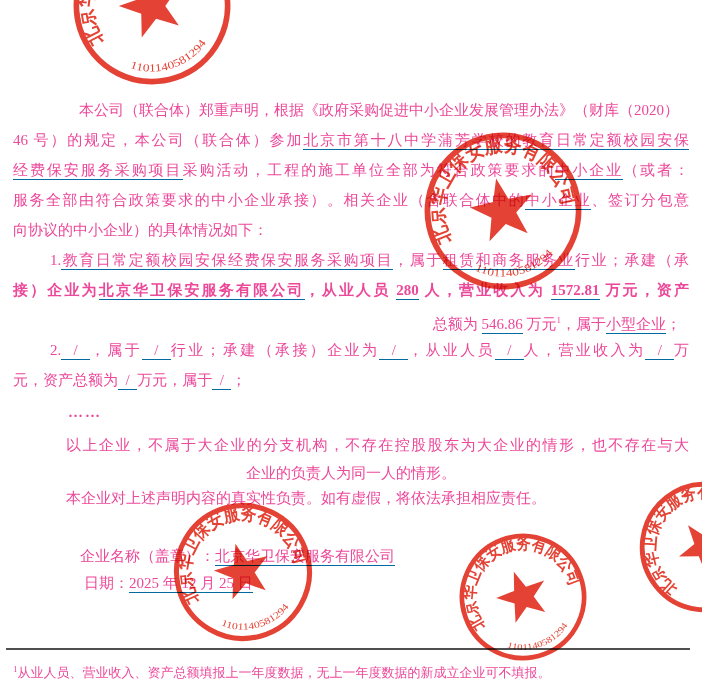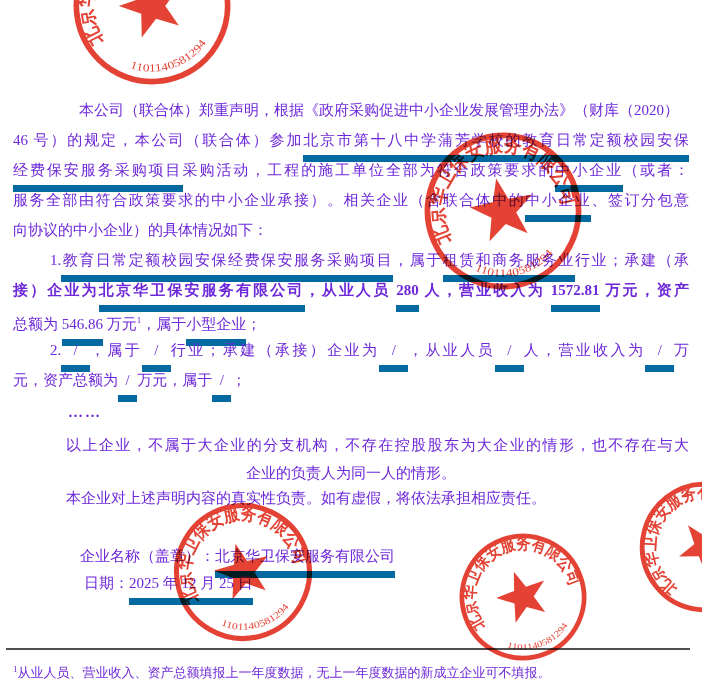--- a/index.html
+++ b/index.html
@@ -11,25 +11,25 @@
   }
   .title-line{
     position:absolute;left:0;width:702px;text-align:center;
     font-weight:bold;font-size:22px;letter-spacing:1px;color:#111;
     white-space:nowrap;
   }
   #title1{top:17px;}
   #title2{top:53px;}
   .line{
     position:absolute;height:24px;font-size:15px;line-height:22px;
-    white-space:nowrap;color:#6d28d9;
+    white-space:nowrap;color:#ec4899;
   }
   .line.just{text-align:justify;text-align-last:justify;white-space:normal;}
   .run{display:inline;}
-  .run.u{border-bottom:7px solid #0369a1;padding-bottom:7px;}
+  .run.u{border-bottom:1px solid #0369a1;padding-bottom:1px;}
   .run.b{font-weight:bold;letter-spacing:2px;}
   .run.sup{font-size:9px;vertical-align:super;}
   #footnote-sep{
     position:absolute;left:6px;top:648px;width:684px;height:2px;
     background:#4f4f4f;
   }
   .footnote{font-size:13px;}
   .stamp{
     position:absolute;opacity:0.88;mix-blend-mode:multiply;
     pointer-events:none;
@@ -42,21 +42,21 @@
 <div id="page">
 
   <div id="doc-lines">
       <div class="line" style="top: 99px; left: 13px; width: 676px; text-indent: 66px;"><span class="run">本公司（联合体）郑重声明，根据《政府采购促进中小企业发展管理办法》（财库（2020）</span></div>
       <div class="line just" style="top: 129px; left: 13px; width: 676px;"><span class="run">46 号）的规定，本公司（联合体）参加</span><span class="run u">北京市第十八中学蒲芳学校的教育日常定额校园安保</span></div>
       <div class="line just" style="top: 159px; left: 13px; width: 676px;"><span class="run u">经费保安服务采购项目</span><span class="run">采购活动，工程的施工单位全部为符合政策要求的</span><span class="run u">中小企业</span><span class="run">（或者：</span></div>
       <div class="line just" style="top: 189px; left: 13px; width: 676px;"><span class="run">服务全部由符合政策要求的中小企业承接）。相关企业（含联合体中的</span><span class="run u">中小企业</span><span class="run">、签订分包意</span></div>
       <div class="line" style="top: 219px; left: 13px; width: 676px;"><span class="run">向协议的中小企业）的具体情况如下：</span></div>
       <div class="line just" style="top: 249px; left: 13px; width: 676px; text-indent: 37px;"><span class="run">1.</span><span class="run u">教育日常定额校园安保经费保安服务采购项目</span><span class="run">，属于</span><span class="run u">租赁和商务服务业</span><span class="run">行业；承建（承</span></div>
       <div class="line just" style="top: 279px; left: 13px; width: 676px; font-weight: bold;"><span class="run">接）企业为</span><span class="run u">北京华卫保安服务有限公司</span><span class="run">，从业人员 </span><span class="run u">280</span><span class="run"> 人，营业收入为 </span><span class="run u">1572.81</span><span class="run"> 万元，资产</span></div>
-      <div class="line" style="top: 309px; left: 13px; width: 676px;"><span class="run">总额为 </span><span class="run u">546.86</span><span class="run"> 万元</span><span class="run sup">1</span><span class="run">，属于</span><span class="run u">小型企业</span><span class="run">；</span></div>
+      <div class="line" style="top: 309px; left: 5px; width: 676px; text-align: right;"><span class="run">总额为 </span><span class="run u">546.86</span><span class="run"> 万元</span><span class="run sup">1</span><span class="run">，属于</span><span class="run u">小型企业</span><span class="run">；</span></div>
       <div class="line just" style="top: 339px; left: 13px; width: 676px; text-indent: 37px;"><span class="run">2.</span><span class="run u">&nbsp;&nbsp;/&nbsp;&nbsp;</span><span class="run">，属于</span><span class="run u">&nbsp;&nbsp;/&nbsp;&nbsp;</span><span class="run">行业；承建（承接）企业为</span><span class="run u">&nbsp;&nbsp;/&nbsp;&nbsp;</span><span class="run">，从业人员</span><span class="run u">&nbsp;&nbsp;/&nbsp;&nbsp;</span><span class="run">人，营业收入为</span><span class="run u">&nbsp;&nbsp;/&nbsp;&nbsp;</span><span class="run">万</span></div>
       <div class="line" style="top: 369px; left: 13px; width: 676px;"><span class="run">元，资产总额为</span><span class="run u">&nbsp;&nbsp;/&nbsp;&nbsp;</span><span class="run">万元，属于</span><span class="run u">&nbsp;&nbsp;/&nbsp;&nbsp;</span><span class="run">；</span></div>
       <div class="line" style="top: 401px; left: 13px; width: 676px; text-indent: 55px;"><span class="run b">……</span></div>
       <div class="line just" style="top: 434px; left: 13px; width: 676px; text-indent: 53px;"><span class="run">以上企业，不属于大企业的分支机构，不存在控股股东为大企业的情形，也不存在与大</span></div>
       <div class="line" style="top: 462px; left: 13px; width: 676px; text-align: center;"><span class="run">企业的负责人为同一人的情形。</span></div>
       <div class="line" style="top: 487px; left: 13px; width: 676px; text-indent: 53px;"><span class="run">本企业对上述声明内容的真实性负责。如有虚假，将依法承担相应责任。</span></div>
       <div class="line" style="top: 545px; left: 80px;"><span class="run">企业名称（盖章）：</span><span class="run u">北京华卫保安服务有限公司</span></div>
       <div class="line" style="top: 572px; left: 84px;"><span class="run">日期：</span><span class="run u">2025 年 12 月 25 日</span></div>
       <div class="line footnote" style="top: 658px; left: 13px;"><span class="run sup">1</span><span class="run">从业人员、营业收入、资产总额填报上一年度数据，无上一年度数据的新成立企业可不填报。</span></div>
     </div>

